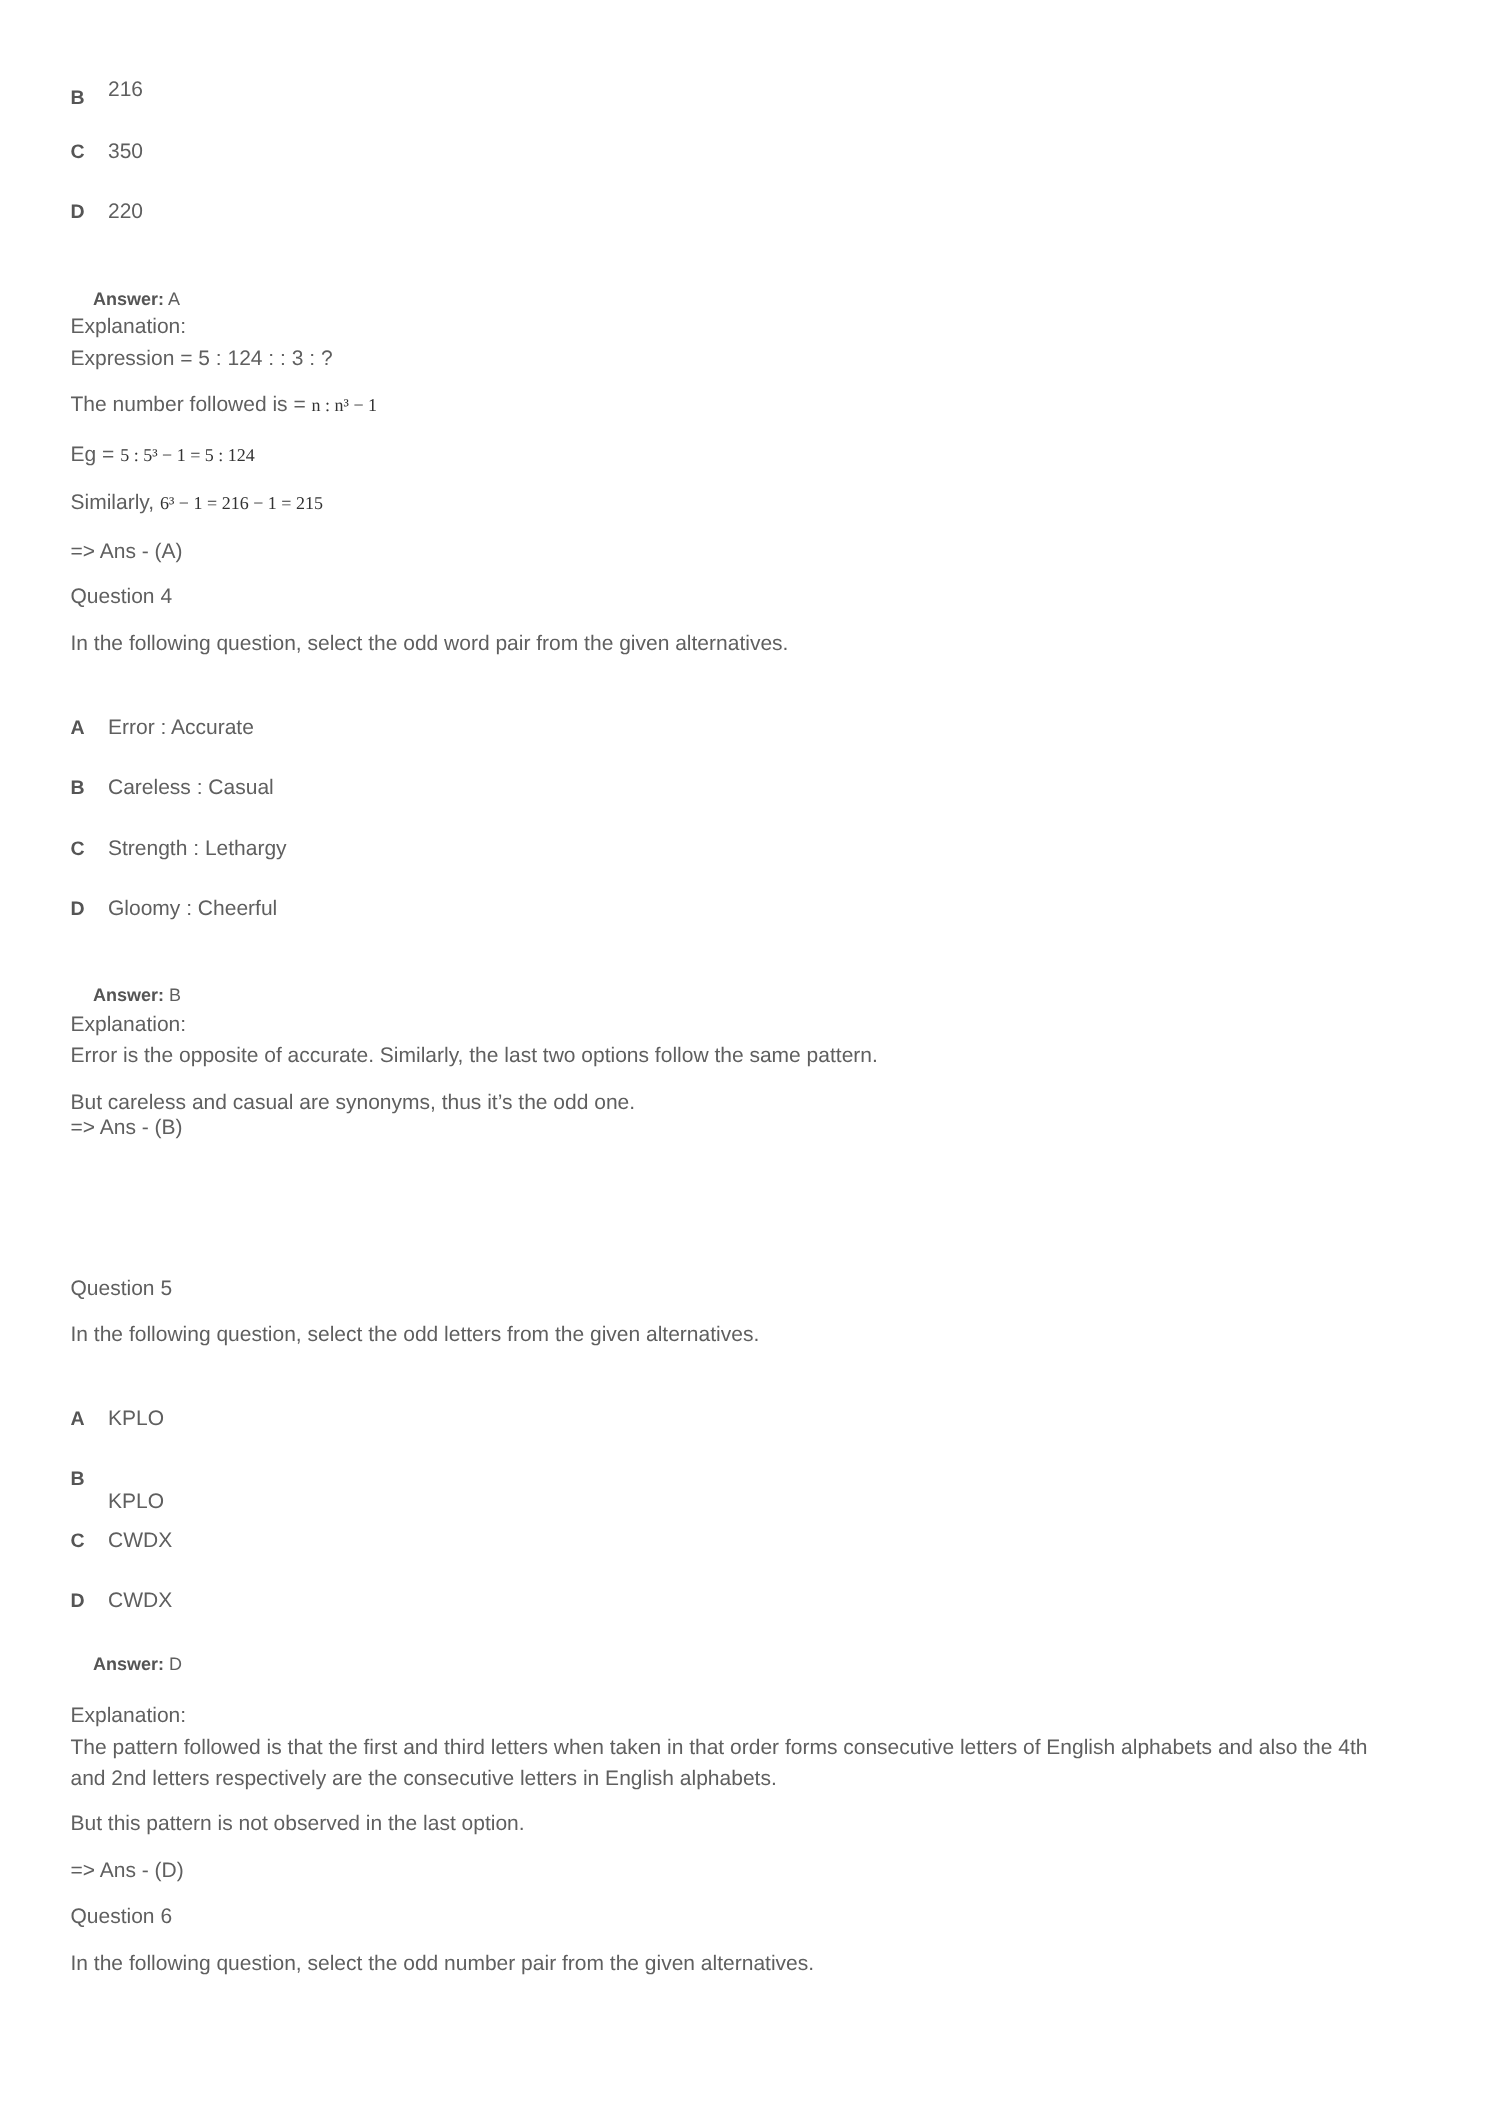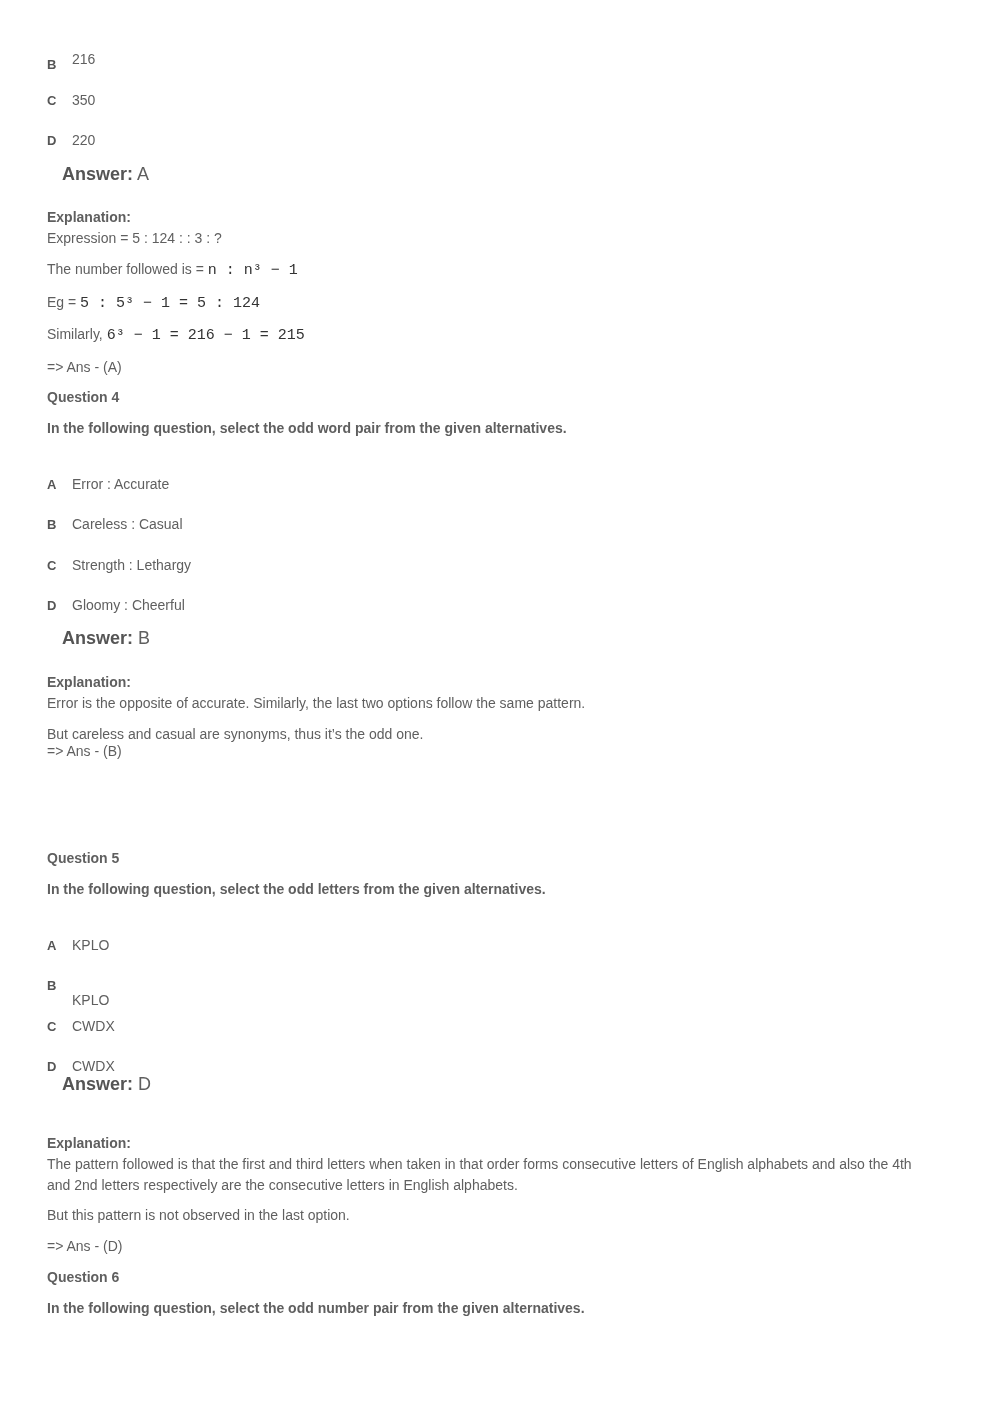--- a/index.html
+++ b/index.html
@@ -3,26 +3,26 @@
 <meta charset="utf-8">
 <style>
   html, body { margin: 0; padding: 0; background: #ffffff; }
   body {
     width: 992px; height: 1403px; position: relative; overflow: hidden;
     font-family: "Liberation Sans", "DejaVu Sans", sans-serif;
     color: #5a5a5a; font-size: 14px;
   }
   .opt-letter { position: absolute; left: 47px; font-weight: bold; font-size: 13px; color: #555; }
   .opt-text { position: absolute; left: 72px; font-size: 14px; color: #5f5f5f; }
-  .answer { position: absolute; left: 62px; font-size: 18px; color: #5f5f5f; }
+  .answer { position: absolute; left: 62px; font-size: 12px; color: #5f5f5f; margin-top: 28px; }
   .answer b { font-weight: bold; color: #555; }
-  .bold { font-weight: bold; color: #555; }
+  .bold { font-weight: normal; color: #555; }
   .line { position: absolute; left: 47px; font-size: 14px; color: #5f5f5f; white-space: nowrap; }
   .wrap { position: absolute; left: 47px; width: 890px; font-size: 14px; color: #5f5f5f; line-height: 21px; }
-  .math { font-family: Liberation Mono, monospace; font-size: 15px; color: #333; }
+  .math { font-family: Liberation Serif, serif; font-size: 12px; color: #333; }
 </style>
 </head>
 <body>
 
 <div>
   <div>
     <span class="opt-letter" style="top:57px">B</span>
     <span class="opt-text" style="top:51px">216</span>
   </div>
   <div>

